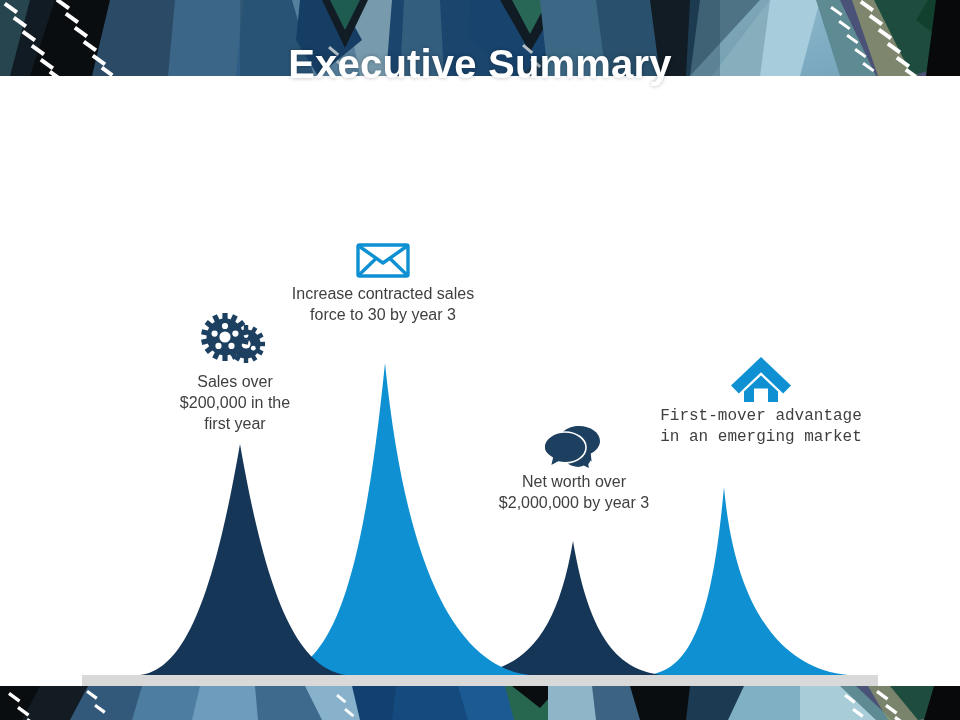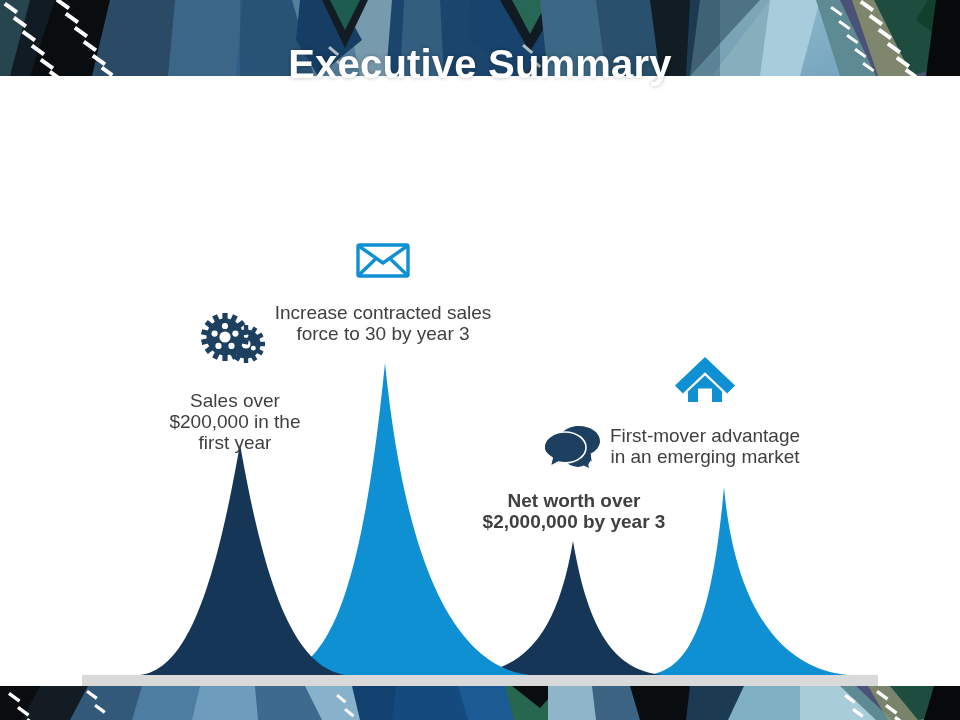--- a/index.html
+++ b/index.html
@@ -86,30 +86,30 @@
     text-align: center;
   }
   .callout .icon-wrap {
     display: block;
     margin: 0 auto;
     line-height: 0;
   }
   .callout .callout-text {
     display: block;
     color: #3f3f3f;
-    font-size: 19px;
+    font-size: 16px;
     line-height: 21px;
     white-space: pre-line;
-    margin-top: 22px;
+    margin-top: 3px;
   }
 
   #callout-1 { left: 160px; top: 312px; width: 150px; }
   #callout-2 { left: 272px; top: 240px; width: 222px; }
-  #callout-3 { left: 478px; top: 424px; width: 192px; font-weight: bold; }
-  #callout-4 { left: 604px; top: 355px; width: 202px; }
+  #callout-3 { left: 478px; top: 424px; width: 192px; }
+  #callout-4 { left: 660px; top: 355px; width: 202px; font-family: Liberation Mono, monospace; }
 </style>
 </head>
 <body>
 
 <div id="slide">
 
   <div id="header-band">
     <svg viewBox="0 0 960 76" preserveAspectRatio="none">
       <defs>
         <linearGradient id="hg1" x1="0" y1="0" x2="1" y2="0">

